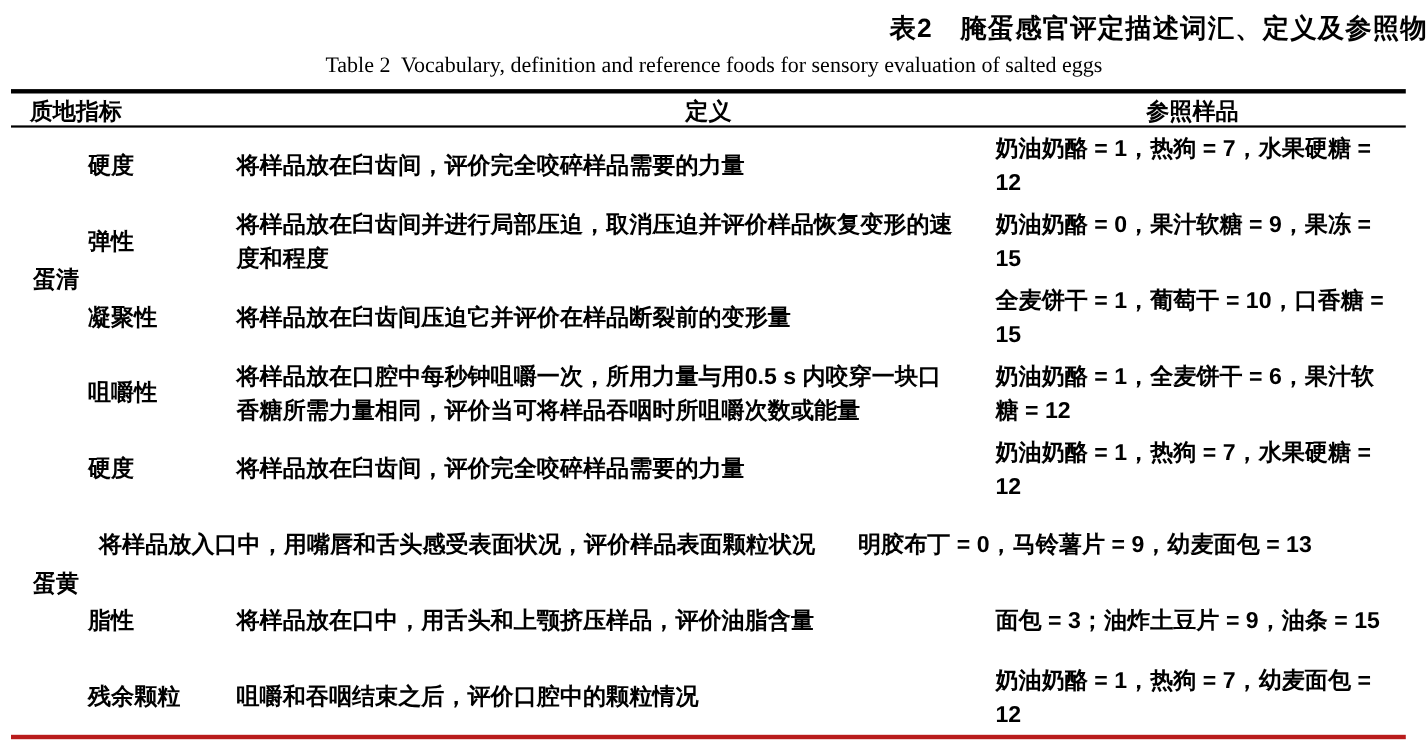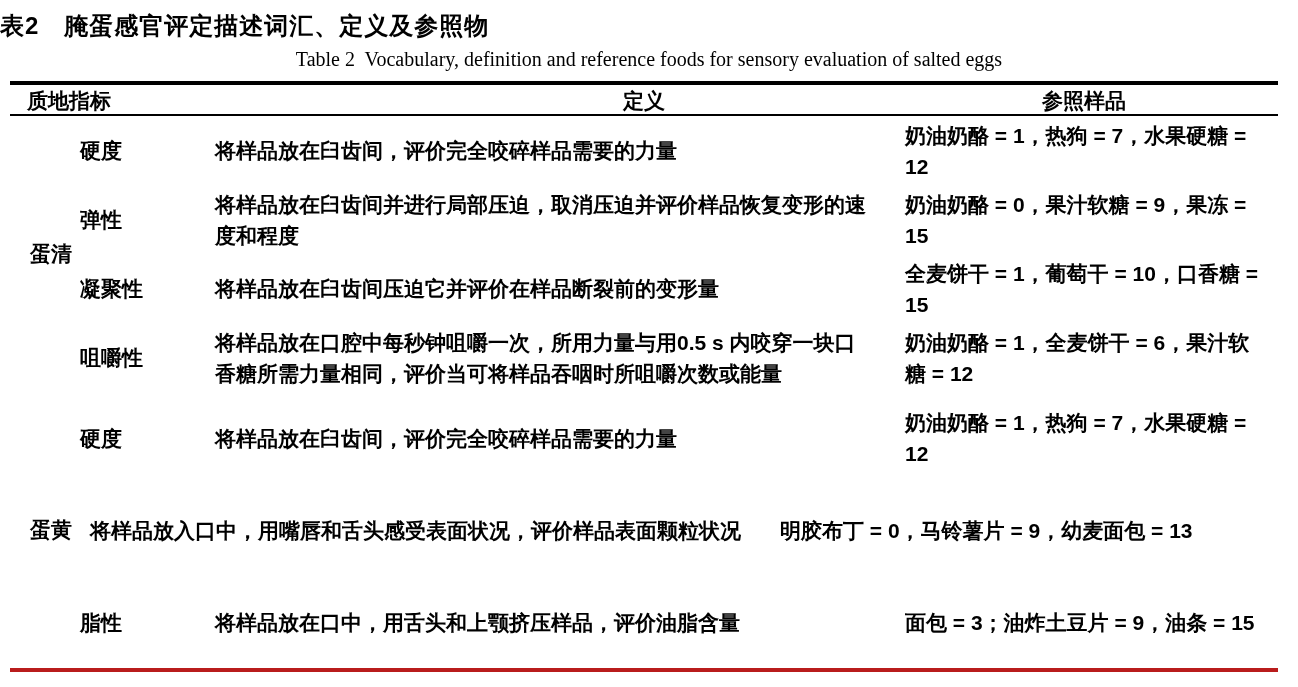--- a/index.html
+++ b/index.html
@@ -8,21 +8,21 @@
     position: relative;
     width: 1298px;
     height: 687px;
     background: #ffffff;
     color: #000000;
     font-family: "Liberation Sans", "DejaVu Sans", sans-serif;
     overflow: hidden;
   }
   .title-zh {
     position: absolute; top: 10px; left: 0; width: 100%;
-    text-align: left;
+    text-align: right;
     font-size: 24px; font-weight: bold;
     white-space: pre-wrap; letter-spacing: 1px;
   }
   .title-en {
     position: absolute; top: 48px; left: 0; width: 100%;
     text-align: center;
     font-family: "Liberation Serif", "DejaVu Serif", serif;
     font-size: 20px;
     white-space: pre-wrap;
   }
@@ -112,17 +112,22 @@
             </div>
             <div class="row">
               <div class="cell cell-def">将样品放入口中，用嘴唇和舌头感受表面状况，评价样品表面颗粒状况</div>
               <div class="cell cell-ref">明胶布丁 = 0，马铃薯片 = 9，幼麦面包 = 13</div>
             </div>
             <div class="row">
               <div class="cell cell-ind">脂性</div>
               <div class="cell cell-def">将样品放在口中，用舌头和上颚挤压样品，评价油脂含量</div>
               <div class="cell cell-ref">面包 = 3；油炸土豆片 = 9，油条 = 15</div>
             </div>
+            <div class="row">
+              <div class="cell cell-ind">残余颗粒</div>
+              <div class="cell cell-def">咀嚼和吞咽结束之后，评价口腔中的颗粒情况</div>
+              <div class="cell cell-ref">奶油奶酪 = 1，热狗 = 7，幼麦面包 = 12</div>
+            </div>
           </div>
         </div>
       </div>
   </div>
 </div>
 
 </body></html>

